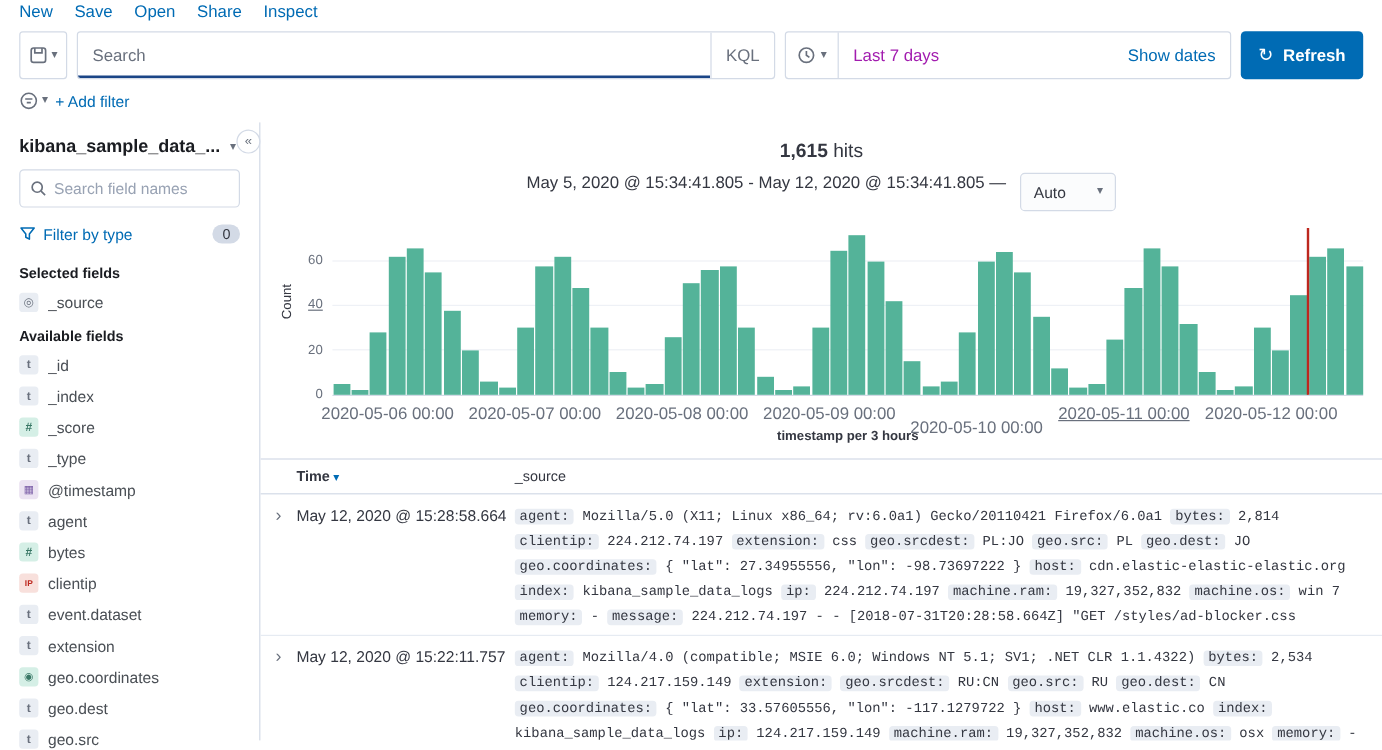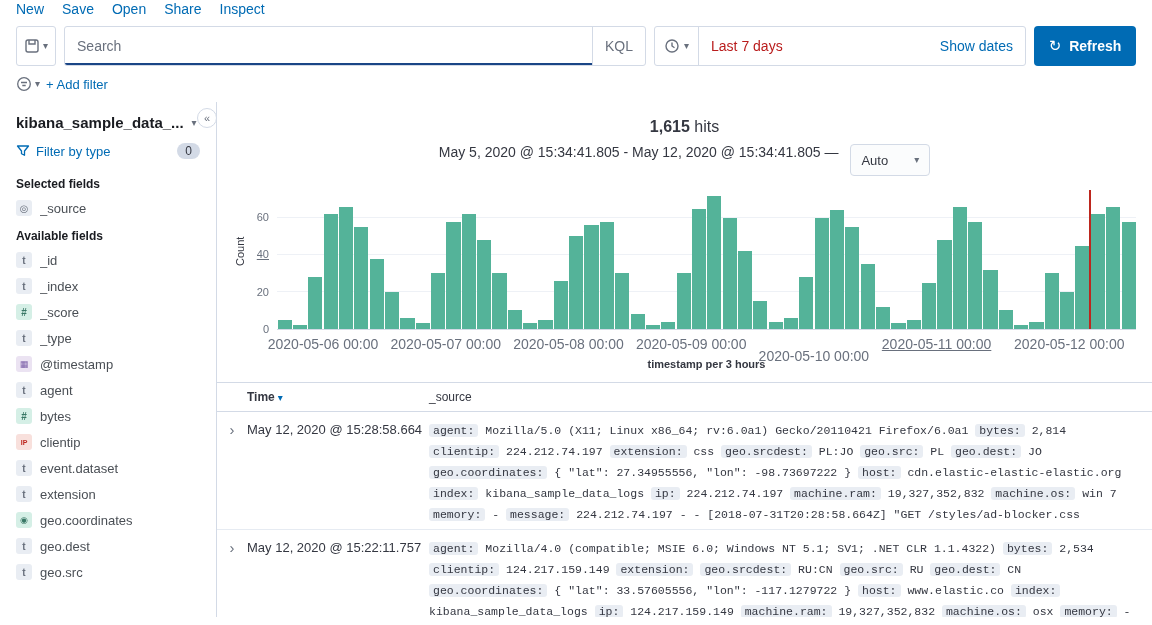--- a/index.html
+++ b/index.html
@@ -13,21 +13,21 @@
   .query-row{display:flex;gap:8px;align-items:center;padding:2px 16px 8px}
   .icon-btn{display:inline-flex;align-items:center;gap:3px;height:40px;padding:0 7px;border:1px solid #D3DAE6;border-radius:3px;background:#fff;color:#69707D}
   .chev{font-size:10px;color:#69707D;line-height:1}
   .search-box{flex:1;display:flex;align-items:stretch;height:40px;border:1px solid #D3DAE6;border-radius:3px;background:#fff;overflow:hidden}
   .search-input-wrap{flex:1;display:flex;align-items:center;box-shadow:inset 0 -2px 0 #1a4586}
   .search-input-wrap input{flex:1;border:none;outline:none;font-size:14px;padding:0 12px;font-family:inherit;color:#343741}
   .search-input-wrap input::placeholder{color:#69707D}
   .kql-box{display:flex;align-items:center;padding:0 12px;border-left:1px solid #D3DAE6;color:#69707D;font-size:14px}
   .time-picker{width:372px;display:flex;align-items:center;height:40px;border:1px solid #D3DAE6;border-radius:3px;background:#fff}
   .clock-btn{display:inline-flex;align-items:center;gap:4px;height:100%;padding:0 9px;border-right:1px solid #D3DAE6;color:#69707D}
-  .tp-text{padding:0 12px;color:#b91c1c;cursor:pointer}
+  .tp-text{padding:0 12px;color:#a21caf;cursor:pointer}
   .tp-spacer{flex:1}
   .show-dates{color:#006BB4;padding-right:12px;cursor:pointer}
   .refresh-btn{display:inline-flex;align-items:center;justify-content:center;gap:8px;height:40px;min-width:102px;background:#006BB4;color:#fff;font-weight:bold;font-size:14px;border-radius:4px}
   .refresh-icon{font-size:15px;font-weight:normal}
   
   .filter-row{display:flex;align-items:center;gap:6px;padding:2px 16px 10px}
   .filter-mgr{display:inline-flex;align-items:center;gap:3px;color:#69707D}
   .add-filter{color:#006BB4;font-size:13px;cursor:pointer}
   
   .content{display:flex;position:relative;height:calc(625px - 110px)}
@@ -149,20 +149,29 @@
 
 <div class="content">
   <button class="collapse-btn">«</button>
 
   <aside class="sidebar">
     <div class="index-row">
       <span>kibana_sample_data_...</span>
       <span class="chev">▾</span>
     </div>
 
+    <div class="field-search">
+      <span>
+        <svg width="14" height="14" viewBox="0 0 14 14">
+            <circle cx="6" cy="6" r="4.2" fill="none" stroke="#69707D" stroke-width="1.4"></circle>
+            <path d="M9.2 9.2L12.6 12.6" stroke="#69707D" stroke-width="1.4"></path>
+          </svg>
+      </span>
+      <input type="text" placeholder="Search field names" style="">
+    </div>
 
     <div class="filter-type">
       <span>
         <svg width="14" height="14" viewBox="0 0 14 14">
             <path d="M1.5 2h11L8.5 7v4.3l-3-1.6V7z" fill="none" stroke="#006BB4" stroke-width="1.3" stroke-linejoin="round"></path>
           </svg>
       </span>
       <span>Filter by type</span>
       <span class="count-badge">0</span>
     </div>
@@ -321,21 +330,21 @@
             </div>
             <div class="time-marker" style="left: 94.5%; background: rgb(189, 39, 30);"></div>
           </div>
         <div class="x-labels" id="x-labels">
             <span class="x-label" style="left: 5.35714%;">2020-05-06 00:00</span>
             <span class="x-label" style="left: 19.6429%;">2020-05-07 00:00</span>
             <span class="x-label" style="left: 33.9286%;">2020-05-08 00:00</span>
             <span class="x-label" style="left: 48.2143%;">2020-05-09 00:00</span>
             <span class="x-label" style="left: 62.5%; margin-top: 12px;">2020-05-10 00:00</span>
             <span class="x-label" style="left: 76.7857%; text-decoration: underline;">2020-05-11 00:00</span>
-            <span class="x-label" style="left: 91.0714%; margin-left: 10px;">2020-05-12 00:00</span>
+            <span class="x-label" style="left: 91.0714%;">2020-05-12 00:00</span>
           </div>
         <div class="axis-title">timestamp per 3 hours</div>
       </div>
     </div>
 
     <div class="doc-table">
       <div class="thead">
         <span></span>
         <span class="th-time">
           <span>Time</span><span class="sort-arrow">▾</span>

